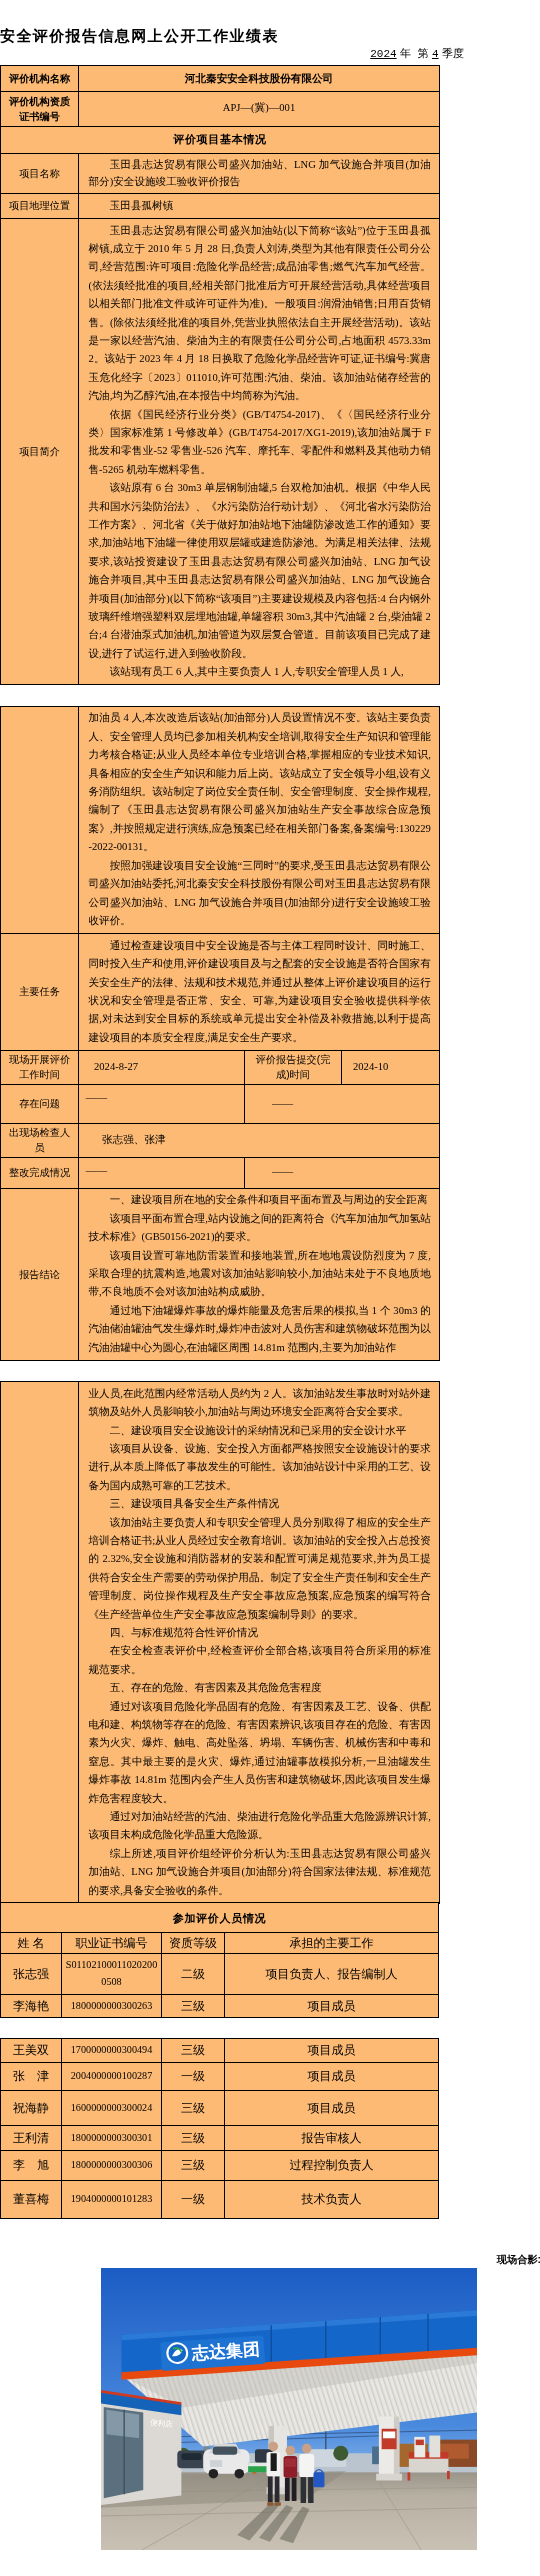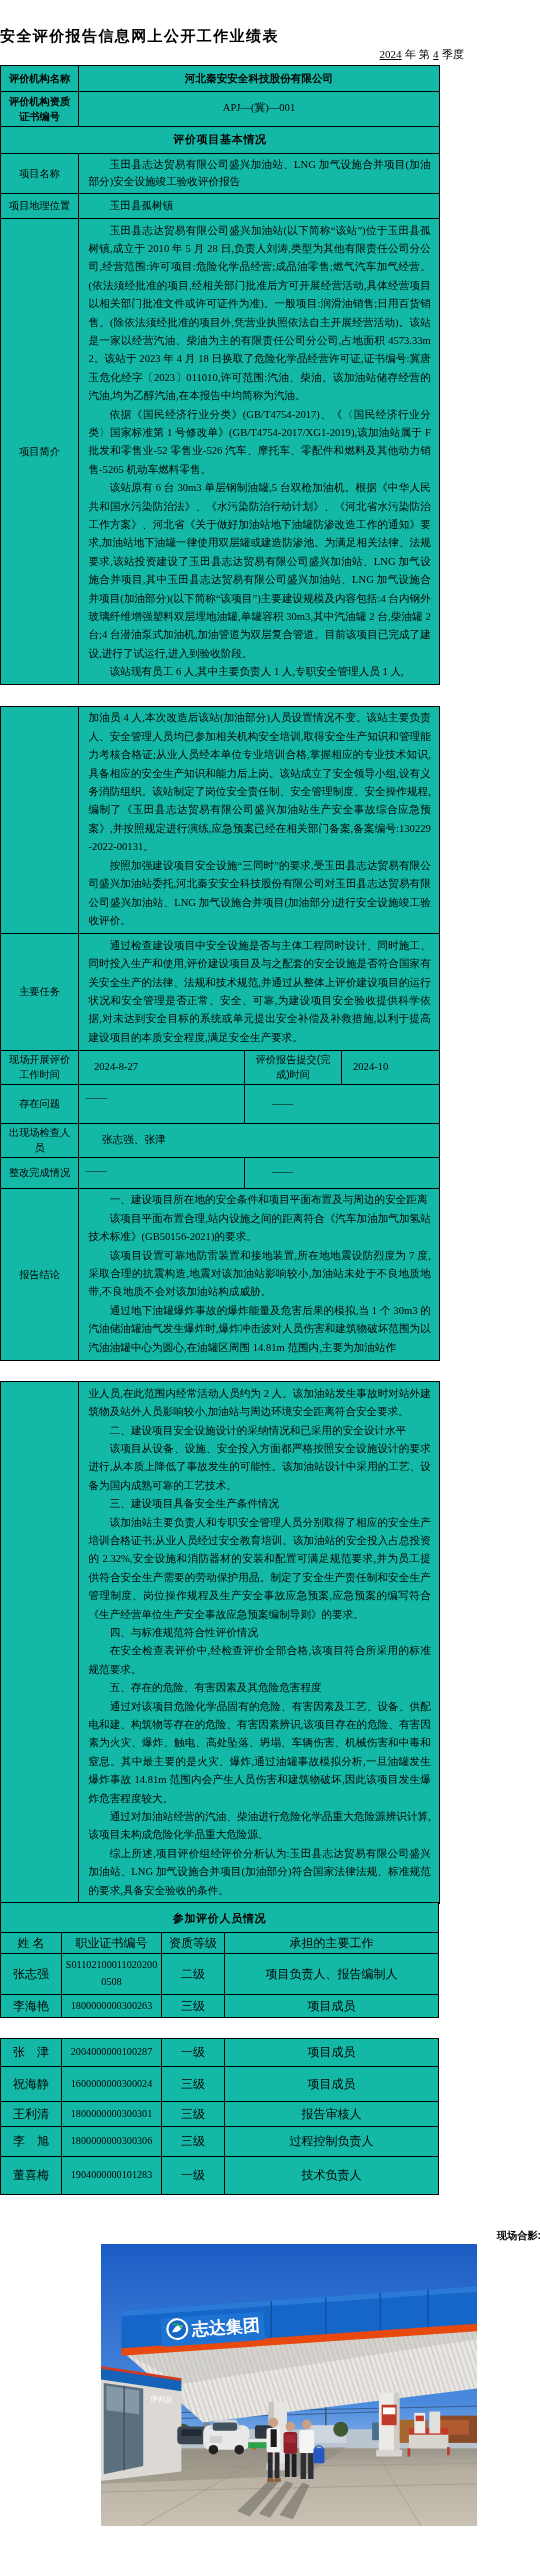--- a/index.html
+++ b/index.html
@@ -7,26 +7,26 @@
     width:541px;height:2576px;overflow:hidden;background:#ffffff;
     font-family:"Liberation Serif","DejaVu Serif",serif;color:#000;
     -webkit-font-smoothing:antialiased;
   }
   .doc{padding-top:26px;}
   .title{
     text-align:left;font-size:15px;font-weight:bold;letter-spacing:1.4px;
     line-height:19px;font-family:"Liberation Sans","DejaVu Sans",sans-serif;
   }
   .subtitle{
-    width:464px;text-align:right;font-size:11px;line-height:13.6px;margin-top:2.7px;
+    width:464px;text-align:right;font-size:11px;line-height:13.6px;margin-top:2.7px;font-family:Liberation Mono, monospace;
   }
   .blank{text-decoration:underline;padding:0 3.4px;}
   table{
     border-collapse:collapse;table-layout:fixed;
-    margin-left:53px;width:438px;background:#14b8a6;
+    margin-left:53px;width:438px;background:#fdba74;
   }
   td{
     border:1.4px solid #000;font-size:10.6px;line-height:18.4px;
     vertical-align:middle;overflow:hidden;word-break:break-all;
   }
   .seg{margin:0;}
   .gap32{height:20.4px;}
   .lbl{
     text-align:center;padding:1.4px 4.1px;
     font-family:"Liberation Sans","DejaVu Sans",sans-serif;font-size:10.2px;line-height:15px;
@@ -224,20 +224,26 @@
   <div class="gap32"></div>
 
   <table class="seg">
     <colgroup>
         <col style="width:61px">
         <col style="width:100px">
         <col style="width:63px">
         <col style="width:214px">
       </colgroup>
     <tbody>
+        <tr style="height:24px">
+      <td class="pt-cell">王美双</td>
+      <td class="pt-cell cert">1700000000300494</td>
+      <td class="pt-cell">三级</td>
+      <td class="pt-cell">项目成员</td>
+    </tr>
     <tr style="height:28px">
       <td class="pt-cell">张　津</td>
       <td class="pt-cell cert">2004000000100287</td>
       <td class="pt-cell">一级</td>
       <td class="pt-cell">项目成员</td>
     </tr>
     <tr style="height:35px">
       <td class="pt-cell">祝海静</td>
       <td class="pt-cell cert">1600000000300024</td>
       <td class="pt-cell">三级</td>

